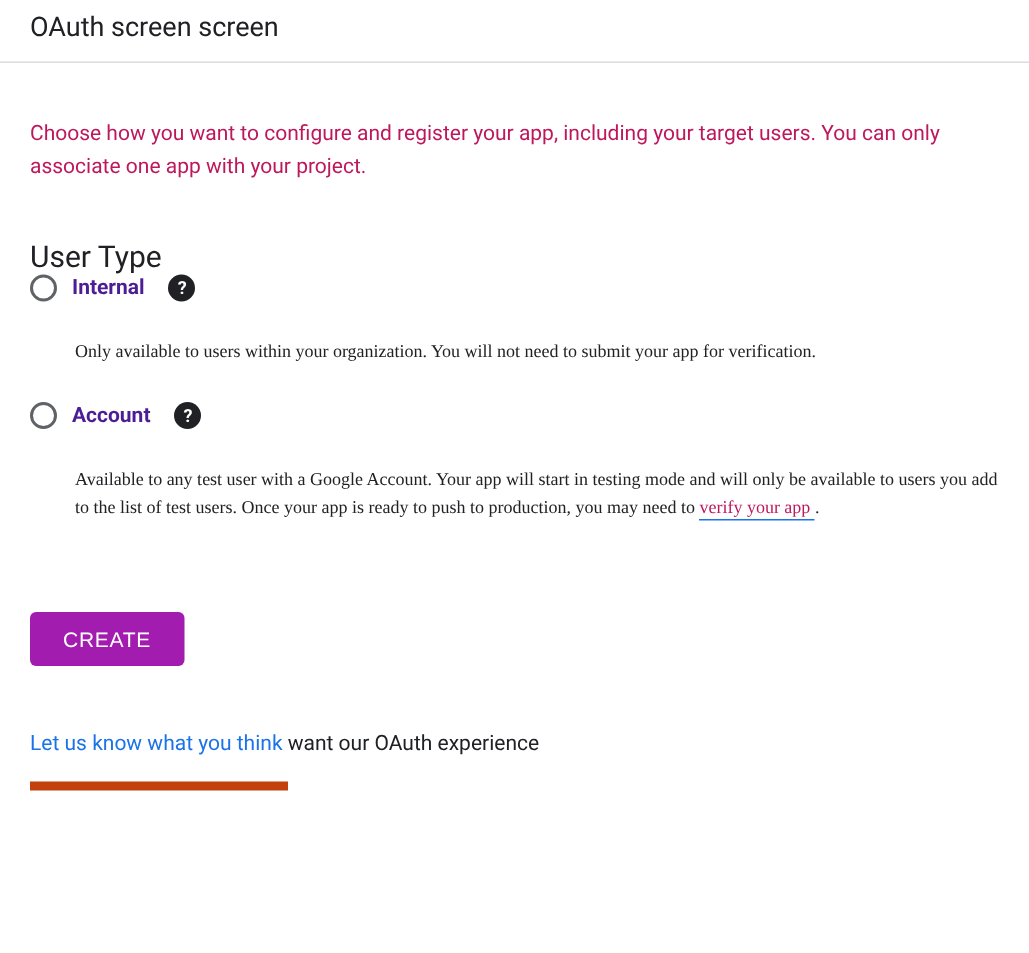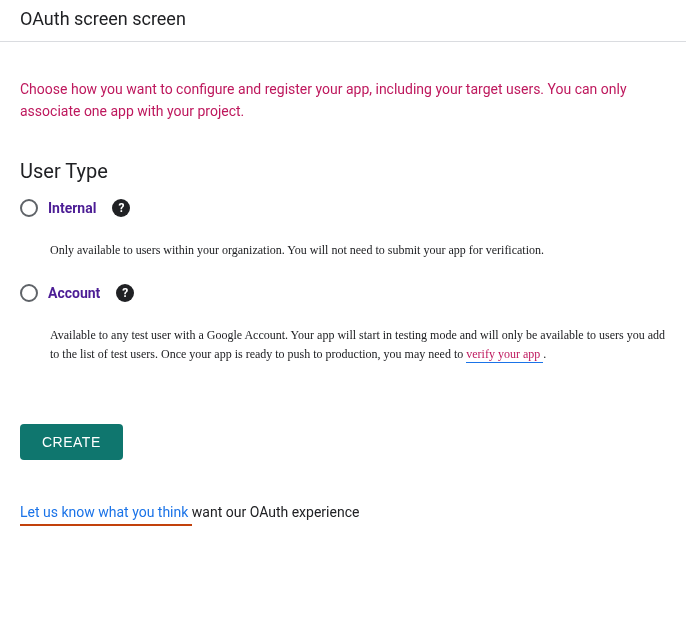--- a/index.html
+++ b/index.html
@@ -30,21 +30,20 @@
       font-size: 14px;
       line-height: 1.6;
       color: #be185d;
       max-width: 640px;
     }
     .section-title {
       font-size: 20px;
       font-weight: 400;
       color: #202124;
       margin-top: 36px;
-      margin-bottom: 16px;
     }
     .radio-option {
       margin-bottom: 24px;
     }
     .radio-row {
       display: flex;
       align-items: center;
       gap: 10px;
     }
     .radio-circle {
@@ -83,41 +82,41 @@
       max-width: 620px;
       font-family: Liberation Serif, serif;
     }
     .link {
       color: #be185d;
       border-bottom: 1px solid #1a73e8;
       cursor: pointer;
       padding-bottom: 1px;
     }
     .create-button {
-      background: #0f766e;
+      background: #a21caf;
       color: #fff;
       border: none;
       border-radius: 4px;
       padding: 10px 22px;
       font-size: 14px;
       font-weight: 500;
       letter-spacing: 0.5px;
       cursor: pointer;
       margin-top: 36px;
     }
     .feedback-row {
       margin-top: 44px;
       font-size: 14px;
       color: #202124;
     }
     .feedback-link {
       color: #1a73e8;
-      border-bottom: 2px solid #c2410c;
+      border-bottom: 6px solid #c2410c;
       cursor: pointer;
-      padding-bottom: 4px;
+      padding-bottom: 17px;
     }
   </style>
 </head>
 <body>
 
 <div class="header">
   <h1 class="page-title">OAuth screen screen</h1>
 </div>
 
 <div class="content">

